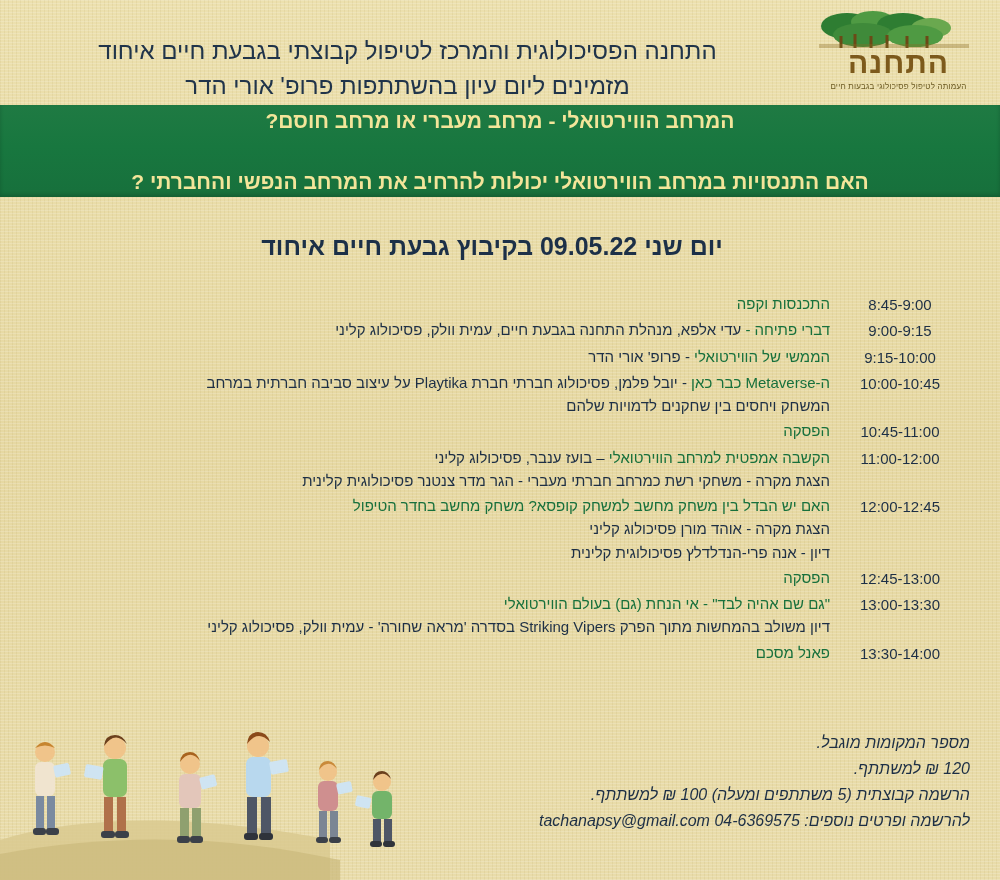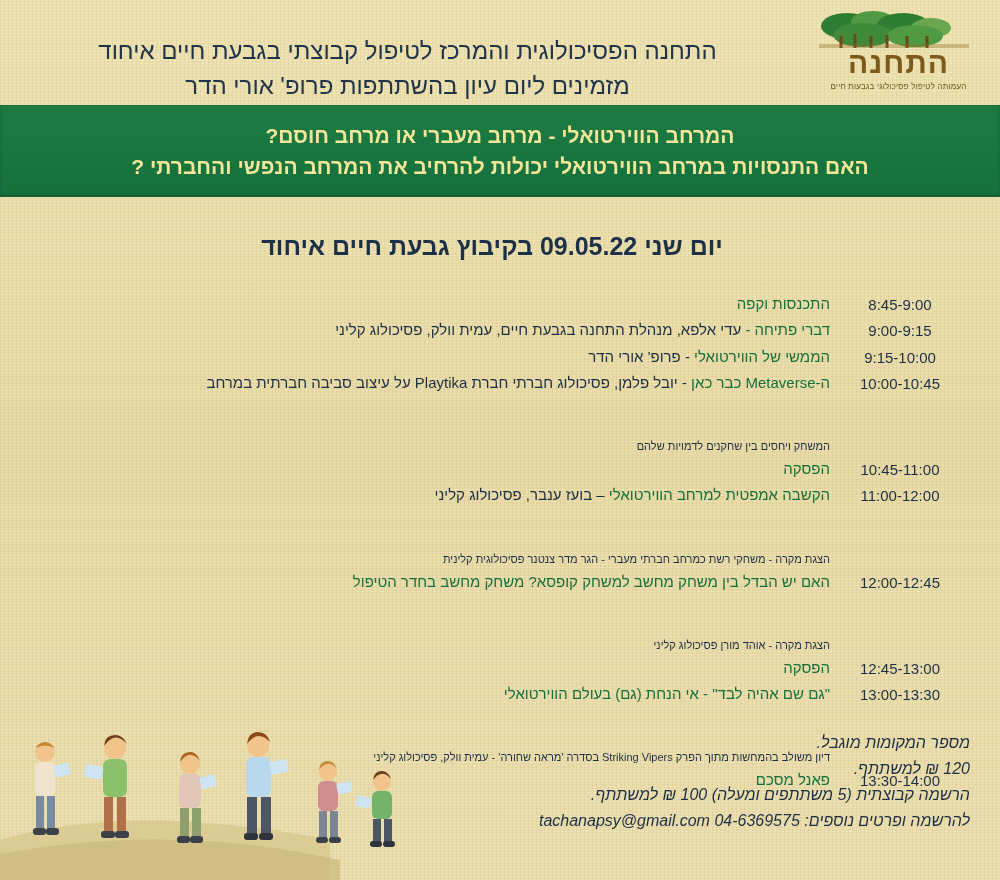--- a/index.html
+++ b/index.html
@@ -78,21 +78,21 @@
 
   
   .banner {
     position: absolute;
     top: 105px; left: 0; right: 0;
     height: 92px;
     background: linear-gradient(180deg, #1f7a43 0%, #18773f 45%, #17703c 100%);
     display: flex;
     flex-direction: column;
     align-items: center;
-    justify-content: center;
+    justify-content: space-between;
     direction: rtl;
     box-shadow: inset 0 -2px 4px rgba(0,0,0,.18);
   }
   .banner-line {
     color: #f3e59a;
     font-size: 21px;
     font-weight: bold;
     line-height: 1.5;
     text-align: center;
   }
@@ -140,24 +140,23 @@
     color: #1d2f45;
     line-height: 1.55;
     padding-left: 6px;
   }
   .desc .green {
     color: #17703c;
     font-weight: normal;
   }
   .sub-line {
     text-align: right;
-    font-size: 11px;
+    font-size: 15px;
     color: #1d2f45;
     line-height: 1.55;
-    margin-top: 44px;
   }
 
   
   .footer {
     position: absolute;
     bottom: 46px;
     right: 30px;
     width: 540px;
     direction: rtl;
     text-align: right;
@@ -253,20 +252,21 @@
         <div class="desc">
           <div><span class="green">הקשבה אמפטית למרחב הווירטואלי</span><span> – בועז ענבר, פסיכולוג קליני</span></div>
           <div class="sub-line">הצגת מקרה - משחקי רשת כמרחב חברתי מעברי - הגר מדר צנטנר פסיכולוגית קלינית</div>
         </div>
       </div>
       <div class="row">
         <div class="time">12:00-12:45</div>
         <div class="desc">
           <div><span class="green">האם יש הבדל בין משחק מחשב למשחק קופסא? משחק מחשב בחדר הטיפול</span></div>
           <div class="sub-line">הצגת מקרה - אוהד מורן פסיכולוג קליני</div>
+          <div class="sub-line">דיון - אנה פרי-הנדלדלץ פסיכולוגית קלינית</div>
         </div>
       </div>
       <div class="row">
         <div class="time">12:45-13:00</div>
         <div class="desc">
           <div><span class="green">הפסקה</span></div>
         </div>
       </div>
       <div class="row">
         <div class="time">13:00-13:30</div>

